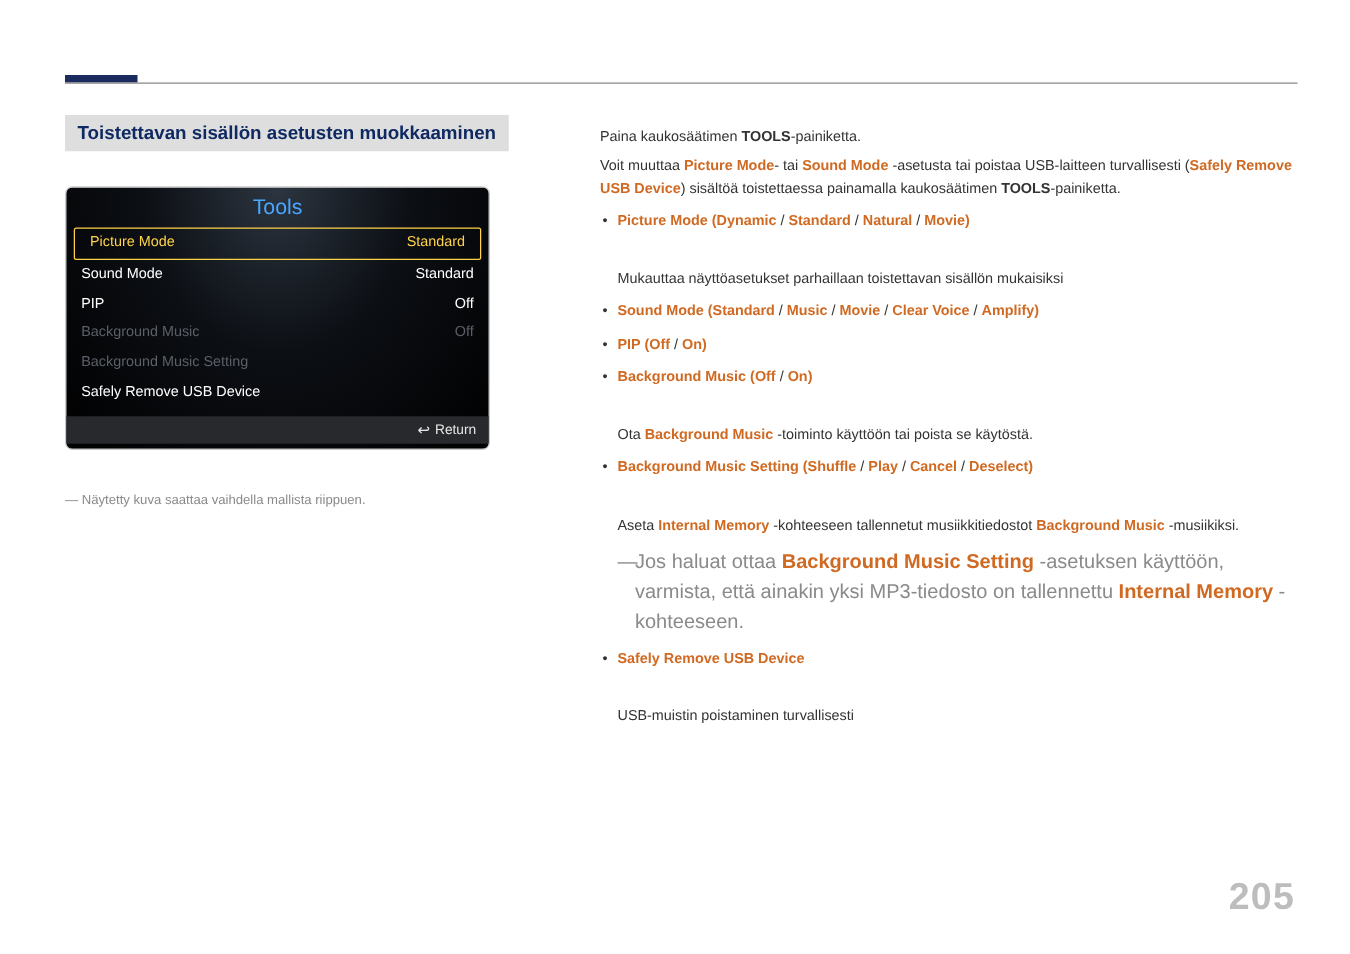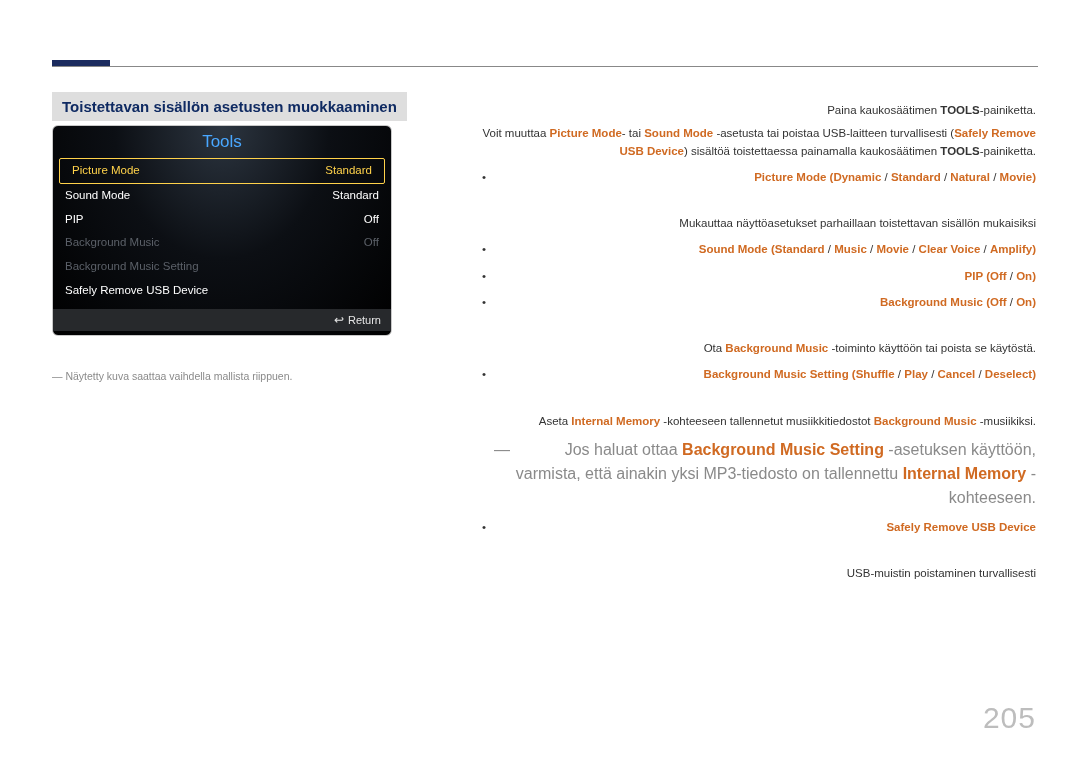--- a/index.html
+++ b/index.html
@@ -27,21 +27,21 @@
     left: 52px; top: 92px;
     width: 380px;
   }
   .section-heading {
     display: inline-block;
     background: #dedede;
     color: #0f2a62;
     font-size: 15px;
     font-weight: bold;
     padding: 6px 10px;
-    margin-bottom: 4px;
+    margin-bottom: 28px;
   }
   .tools-panel {
     width: 340px;
     border: 1px solid #c9c9c9;
     border-radius: 6px;
     background: radial-gradient(ellipse at top, #2c3540 0%, #0c0f14 45%, #000 100%);
     padding: 0 0 4px 0;
     overflow: hidden;
   }
   .tools-title {
@@ -76,21 +76,20 @@
     font-size: 10.5px;
     color: #8a8a8a;
     margin-top: 34px;
   }
   .right-col {
     position: absolute;
     left: 480px; top: 102px; right: 44px;
     font-size: 11.5px;
     color: #333;
     line-height: 1.5;
-    text-align: right;
   }
   .para { margin-bottom: 6px; }
   .hl { color: #d06a22; font-weight: bold; }
   .bullets { margin-top: 6px; }
   .bullet { position: relative; padding-left: 14px; margin: 9px 0; }
   .bullet::before { content: "•"; position: absolute; left: 2px; top: 0; }
   .bullet-head { color: #d06a22; font-weight: bold; }
   .subline { margin-left: 14px; color: #333; margin-top: 29px; }
   .dash-note {
     position: relative;
@@ -102,21 +101,21 @@
   .dash-note::before {
     content: "―"; position: absolute; left: 0; top: 0; color: #8a8a8a;
   }
   .dash-note .hl { color: #d06a22; font-weight: bold; }
   .page-num {
     position: absolute;
     right: 44px;
     bottom: 28px;
     font-size: 30px;
     color: #bdbdbd;
-    font-weight: 400;
+    font-weight: 700;
     letter-spacing: 1px;
   }
 </style>
 </head>
 <body>
 
 <div class="top-marker"></div>
 <div class="top-rule"></div>
 
 <div class="left-col">

